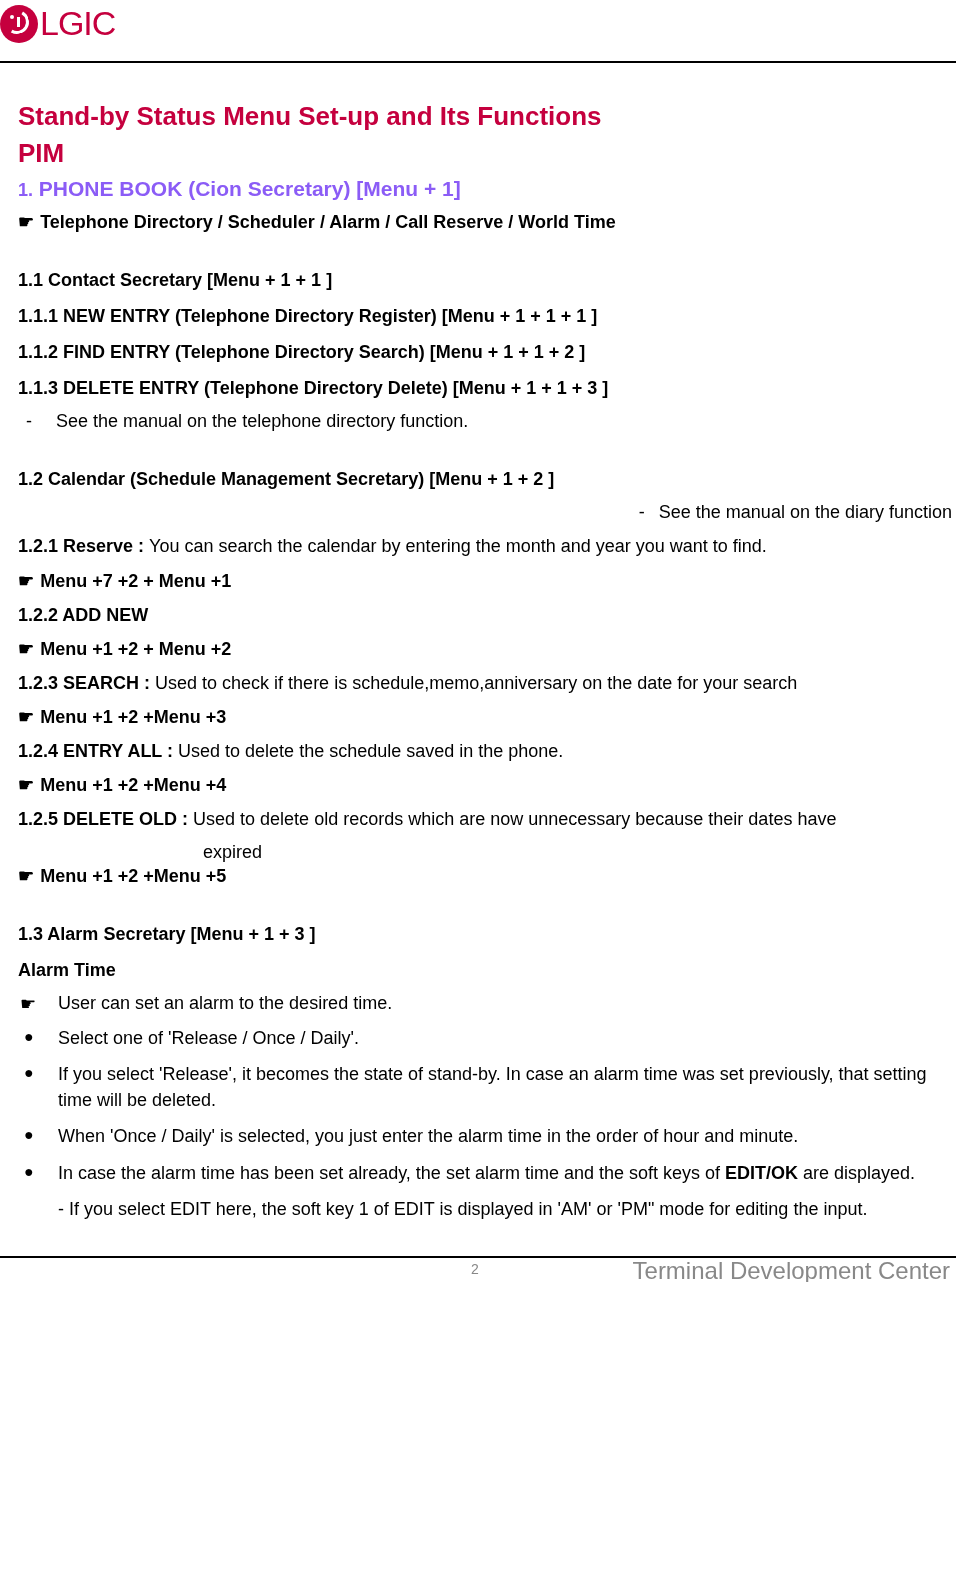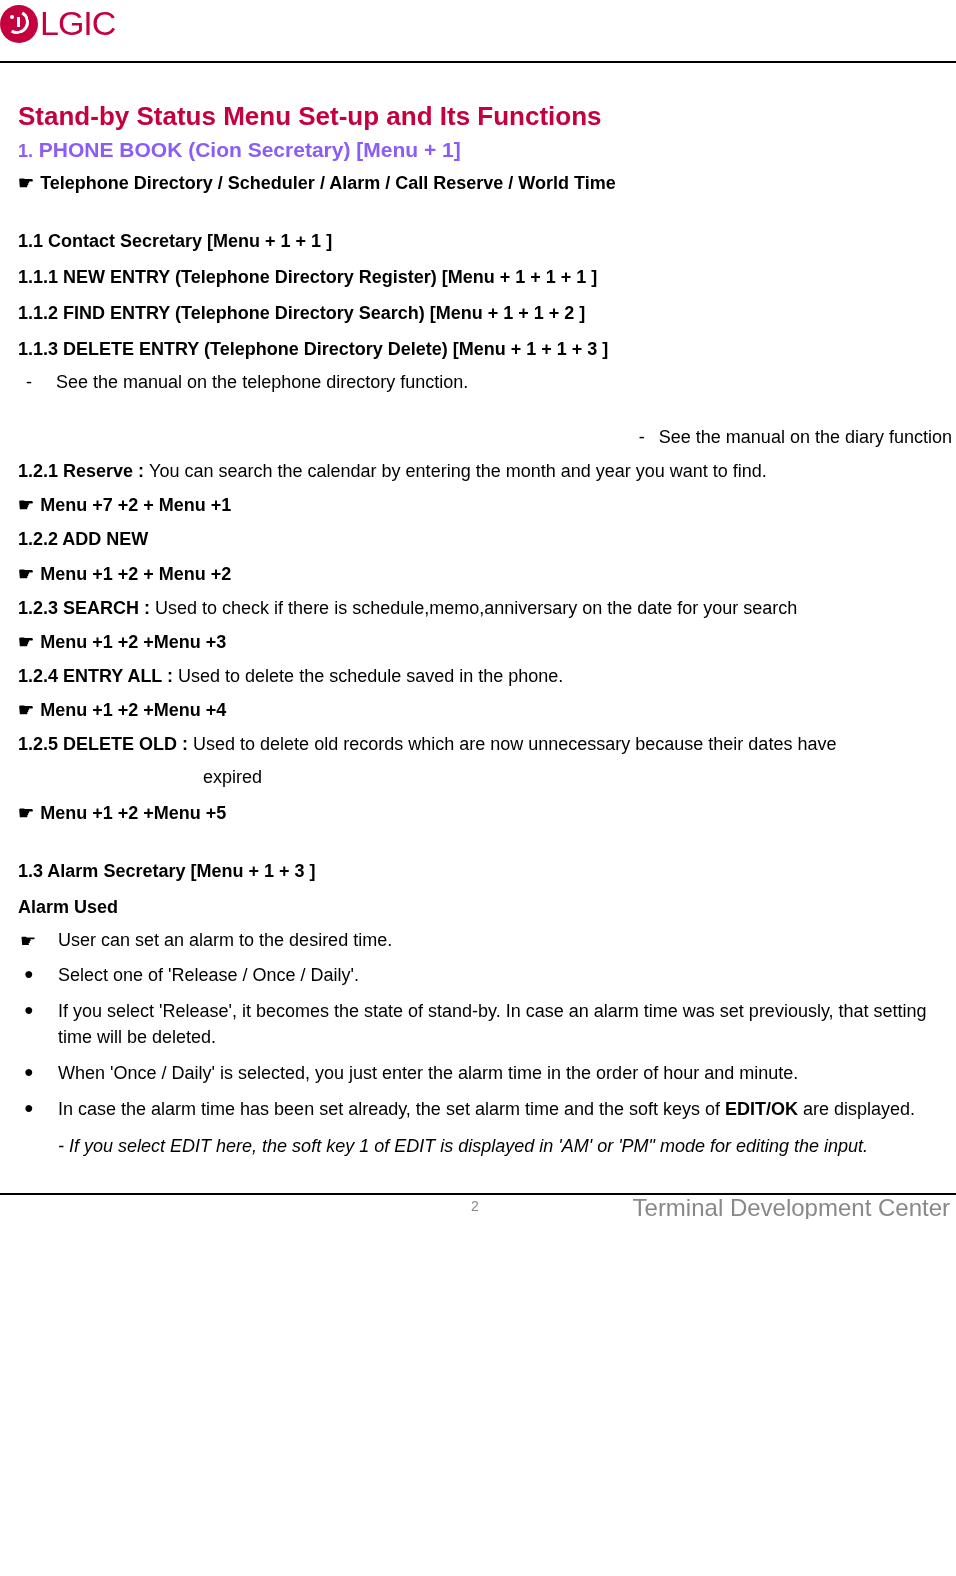--- a/index.html
+++ b/index.html
@@ -116,21 +116,21 @@
     .dash-line2 {
       font-size: 18px;
       margin-bottom: 10px;
       padding-left: 14px;
       text-align: right;
     }
     .dash-line2 .dash { margin-right: 14px; }
     .spacer { height: 24px; }
     .continuation {
       font-size: 18px;
-      margin-bottom: 14px;
+      margin-bottom: 2px;
       padding-left: 185px;
     }
     .bullet-row {
       font-size: 18px;
       margin-bottom: 10px;
       display: flex;
       align-items: flex-start;
       line-height: 1.45;
     }
     .bullet-row .mark {
@@ -146,21 +146,20 @@
       margin-bottom: 10px;
       display: flex;
       align-items: flex-start;
     }
     .pointer-user-row .mark { width: 40px; flex-shrink: 0; padding-left: 2px; }
     .pointer-user-row .txt { flex: 1; }
     .sub-dash {
       padding-left: 40px;
       font-size: 18px;
       line-height: 1.45;
-      font-style: italic;
     }
     .bottom-hr {
       border: none;
       border-top: 2px solid #000;
       width: 100%;
       margin-top: 34px;
     }
     .footer-row {
       display: flex;
       justify-content: space-between;
@@ -187,40 +186,42 @@
     </div>
   </div>
   <span class="logo-text">LGIC</span>
 </div>
 
 <hr class="hr-line">
 
 <div class="content">
 
   <div class="doc-title">Stand-by Status Menu Set-up and Its Functions</div>
+  <div class="h2">PIM</div>
 
   <div class="h3">
     <span style="font-size:18px;">1.</span><span> PHONE BOOK (Cion Secretary) [Menu + 1]</span>
   </div>
   <div class="pointer-line">
     <span class="ptr">☛</span><span>Telephone Directory / Scheduler / Alarm / Call Reserve / World Time</span>
   </div>
 
   <div class="spacer"></div>
 
   <div class="entry bold"><span class="bold">1.1    Contact Secretary [Menu + 1 + 1 ]</span></div>
   <div class="entry bold"><span class="bold">1.1.1 NEW ENTRY (Telephone Directory Register) [Menu + 1 + 1 + 1 ]</span></div>
   <div class="entry bold"><span class="bold">1.1.2 FIND ENTRY (Telephone Directory Search) [Menu + 1 + 1 + 2 ]</span></div>
   <div class="entry bold"><span class="bold">1.1.3 DELETE ENTRY (Telephone Directory Delete) [Menu + 1 + 1 + 3 ]</span></div>
   <div class="dash-line">
     <span class="dash">-</span><span>See the manual on the telephone directory function.</span>
   </div>
 
   <div class="spacer"></div>
 
+  <div class="entry bold"><span class="bold">1.2    Calendar (Schedule Management Secretary) [Menu + 1 + 2 ]</span></div>
   <div class="dash-line2">
     <span class="dash">-</span><span>See the manual on the diary function</span>
   </div>
 
   <div class="entry">
     <span class="bold">1.2.1 Reserve : </span><span>You can search the calendar by entering the month and year you want to find.</span>
   </div>
   <div class="pointer-line">
     <span class="ptr">☛</span><span>Menu +7 +2 + Menu +1</span>
   </div>
@@ -248,21 +249,21 @@
     <span class="bold">1.2.5 DELETE OLD : </span><span>Used to delete old records which are now unnecessary because their dates have</span>
   </div>
   <div class="continuation">expired</div>
   <div class="pointer-line">
     <span class="ptr">☛</span><span>Menu +1 +2 +Menu +5</span>
   </div>
 
   <div class="spacer"></div>
 
   <div class="entry bold"><span class="bold">1.3    Alarm Secretary [Menu + 1 + 3 ]</span></div>
-  <div class="entry bold"><span class="bold">Alarm Used</span></div>
+  <div class="entry bold"><span class="bold">Alarm Time</span></div>
 
   <div class="pointer-user-row">
     <span class="mark">☛</span>
     <span class="txt">User can set an alarm to the desired time.</span>
   </div>
 
   <div class="bullet-row">
     <span class="mark">●</span>
     <span class="txt">Select one of 'Release / Once / Daily'.</span>
   </div>

